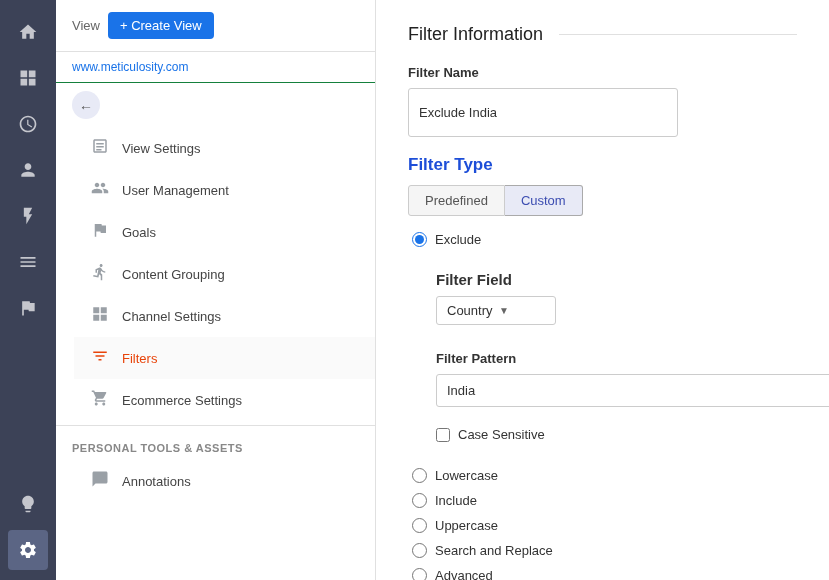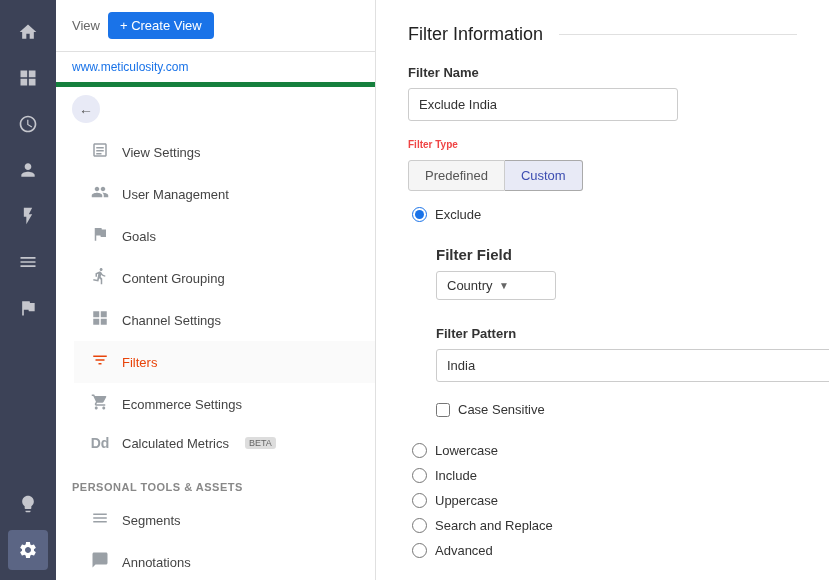--- a/index.html
+++ b/index.html
@@ -70,21 +70,21 @@
       font-weight: 500;
     }
     .view-label {
       color: #666;
       font-size: 13px;
     }
     .sidebar-url {
       padding: 8px 16px;
       font-size: 12px;
       color: #1a73e8;
-      border-bottom: 5px solid #15803d;
+      border-bottom: 1px solid #15803d;
     }
     .sidebar-back {
       padding: 8px 16px;
       display: flex;
       align-items: center;
     }
     .back-btn {
       width: 28px;
       height: 28px;
       background: #e8eaf6;
@@ -155,30 +155,30 @@
     .section-label {
       font-size: 13px;
       font-weight: 600;
       color: #333;
       margin-bottom: 8px;
     }
     .filter-name-input {
       width: 270px;
       border: 1px solid #ccc;
       border-radius: 3px;
-      padding: 8px 10px;
+      padding: 16px 10px;
       font-size: 13px;
       color: #333;
       outline: none;
       margin-bottom: 18px;
     }
     .filter-type-label {
-      font-size: 10px;
+      font-size: 17px;
       font-weight: 600;
-      color: #ef4444;
+      color: #1d4ed8;
       margin-bottom: 10px;
     }
     .filter-type-buttons {
       display: flex;
       margin-bottom: 16px;
     }
     .type-btn {
       padding: 7px 16px;
       border: 1px solid #ccc;
       background: #f5f5f5;
@@ -397,38 +397,25 @@
 
   <div class="sidebar-menu-item">
     <span class="menu-icon">
       <svg width="18" height="18" viewBox="0 0 24 24" fill="currentColor">
           <path d="M7 18c-1.1 0-1.99.9-1.99 2S5.9 22 7 22s2-.9 2-2-.9-2-2-2zM1 2v2h2l3.6 7.59-1.35 2.45c-.16.28-.25.61-.25.96C5 16.1 6.1 17 7.32 17H19v-2H7.42c-.14 0-.25-.11-.25-.25l.03-.12.9-1.63H15c.75 0 1.41-.41 1.75-1.03l3.58-6.49c.08-.14.12-.31.12-.48 0-.55-.45-1-1-1H5.21l-.94-2H1zm16 16c-1.1 0-1.99.9-1.99 2s.89 2 1.99 2 2-.9 2-2-.9-2-2-2z"></path>
         </svg>
     </span>
     <span>Ecommerce Settings</span>
   </div>
 
-  <div class="sidebar-menu-item">
-    <span class="menu-icon" style="font-size:14px; font-weight:bold; color:#9aa0a6;">Dd</span>
-    <span>Calculated Metrics</span>
-    <span style="font-size:9px; background:#ddd; border-radius:3px; padding:1px 4px; color:#666; margin-left:4px;">BETA</span>
-  </div>
 
   <div class="sidebar-divider"></div>
 
   <div class="sidebar-section-label">PERSONAL TOOLS &amp; ASSETS</div>
 
-  <div class="sidebar-menu-item">
-    <span class="menu-icon">
-      <svg width="18" height="18" viewBox="0 0 24 24" fill="currentColor">
-          <path d="M3 18h18v-2H3v2zm0-5h18v-2H3v2zm0-7v2h18V6H3z"></path>
-        </svg>
-    </span>
-    <span>Segments</span>
-  </div>
 
   <div class="sidebar-menu-item">
     <span class="menu-icon">
       <svg width="18" height="18" viewBox="0 0 24 24" fill="currentColor">
           <path d="M20 2H4c-1.1 0-2 .9-2 2v18l4-4h14c1.1 0 2-.9 2-2V4c0-1.1-.9-2-2-2z"></path>
         </svg>
     </span>
     <span>Annotations</span>
   </div>
 </div>

